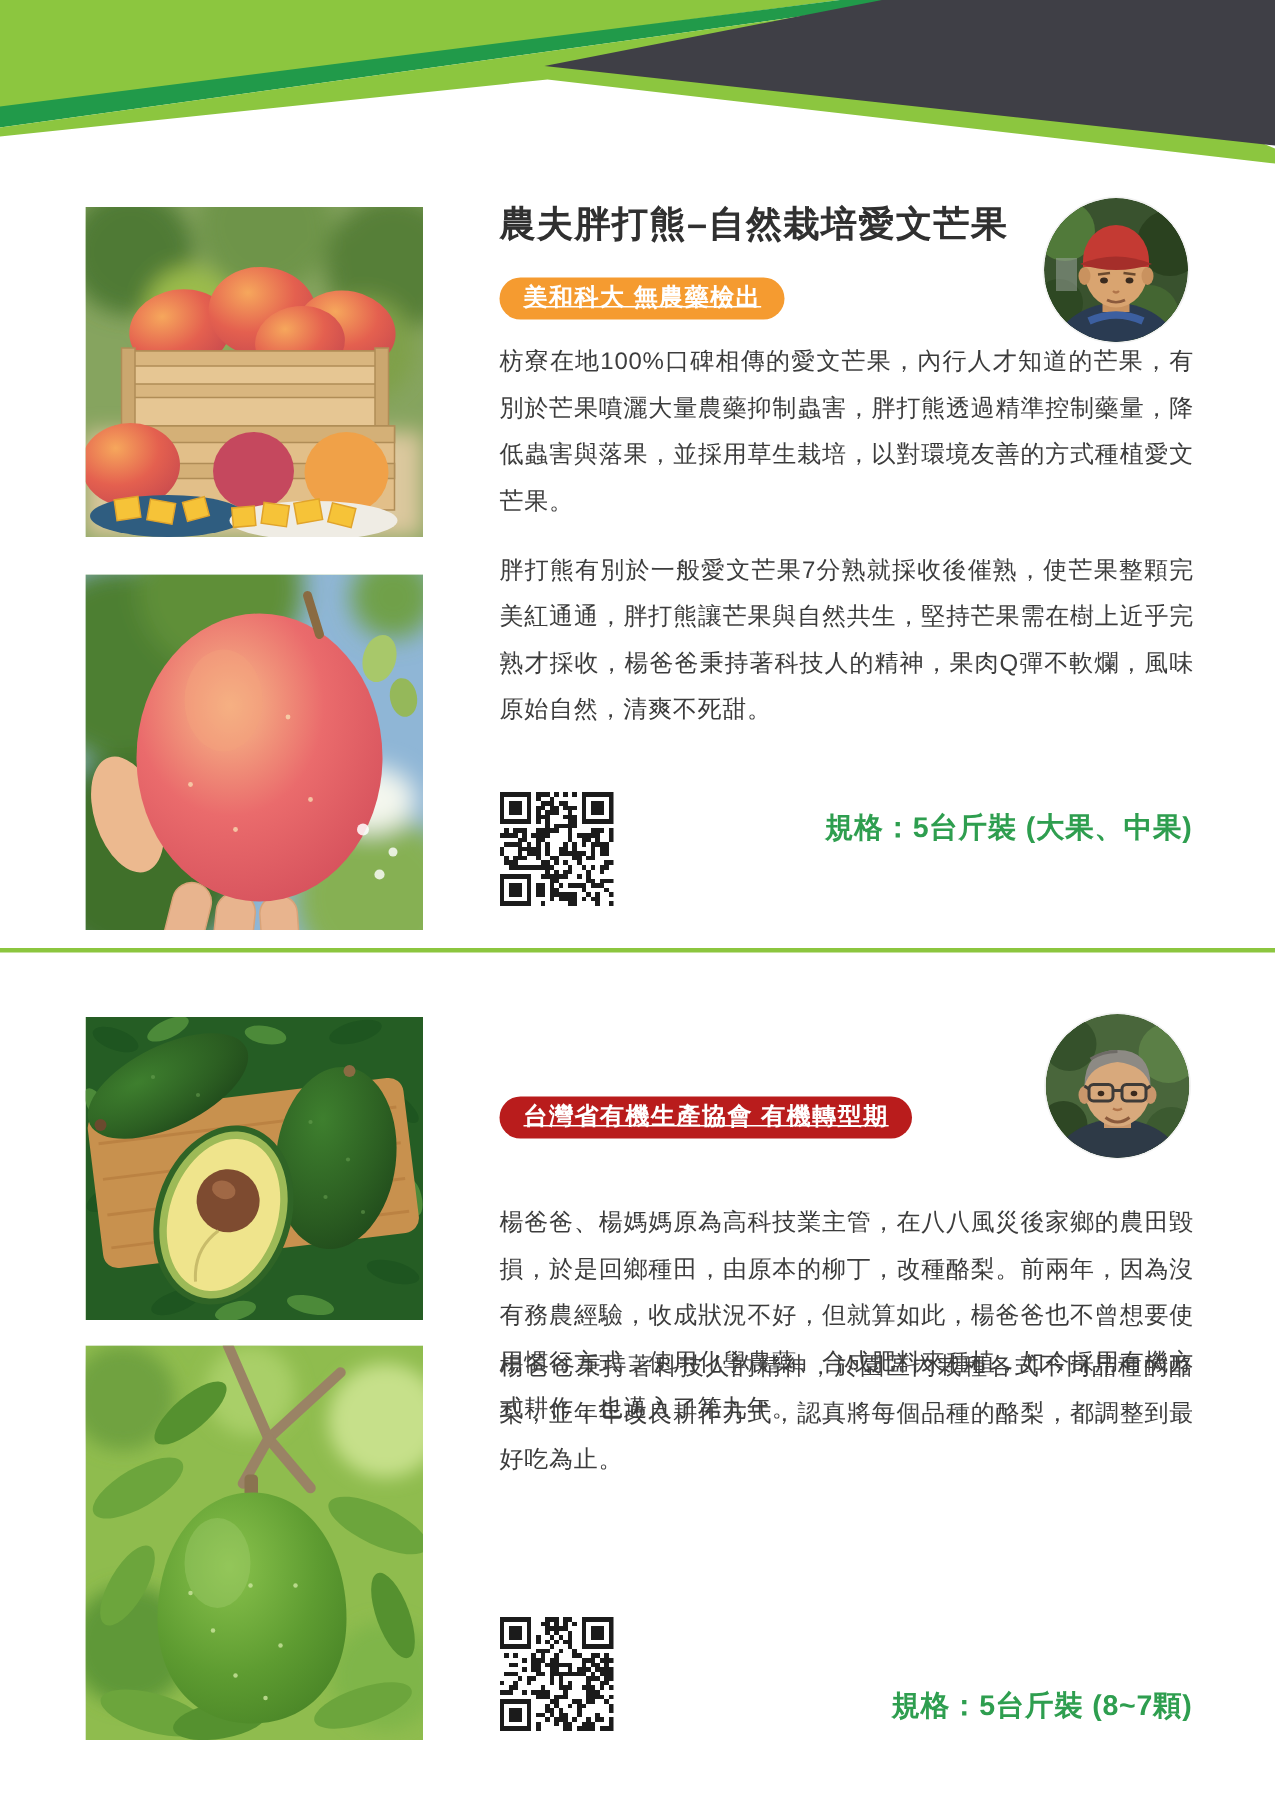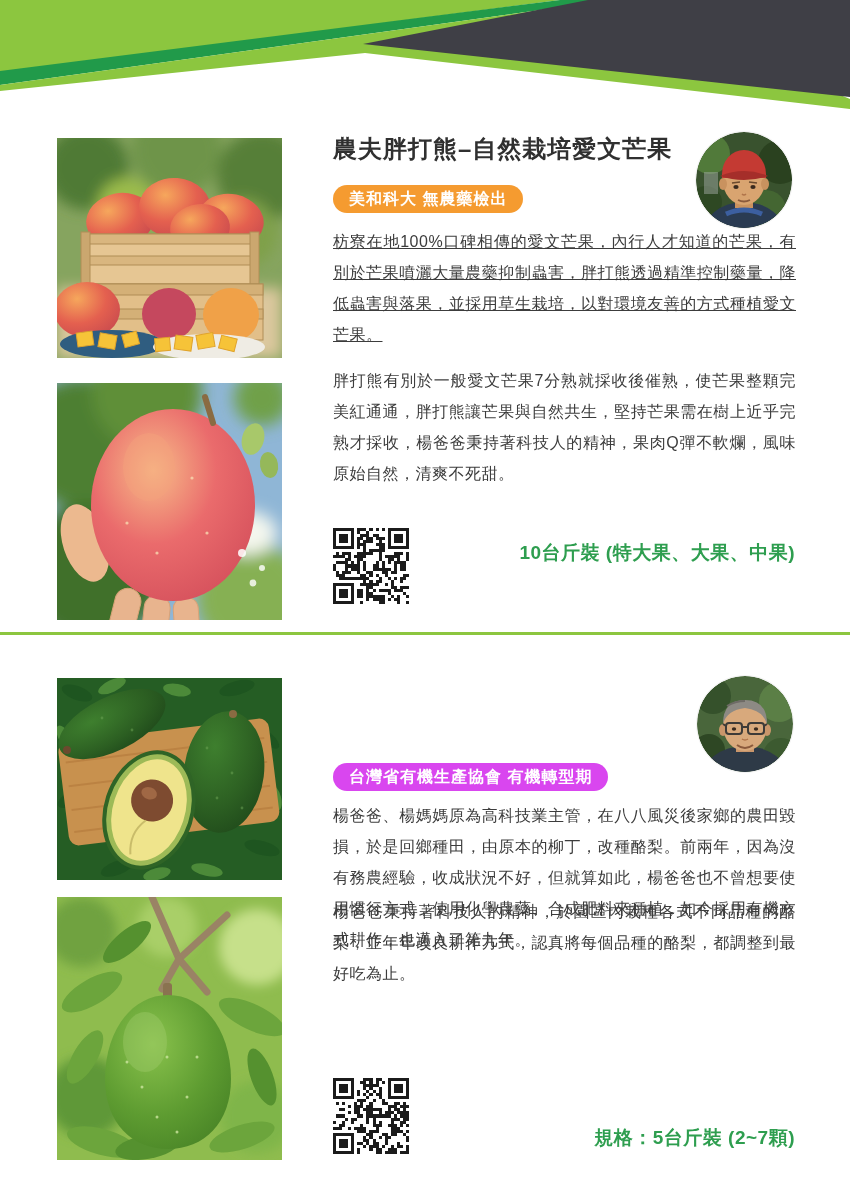--- a/index.html
+++ b/index.html
@@ -8,21 +8,21 @@
     font-family:"Liberation Sans", sans-serif;color:#3c3c3c;
   }
   .banner{position:absolute;left:0;top:0;width:850px;height:115px;}
   .banner svg{display:block;width:100%;height:100%;}
   .photo{position:absolute;overflow:hidden;background:#cfe0c0;}
   .photo svg{display:block;width:100%;height:100%;}
   .avatar{position:absolute;width:96px;height:96px;border-radius:50%;overflow:hidden;box-shadow:0 0 0 1px rgba(0,0,0,0.05);}
   .avatar svg{display:block;width:100%;height:100%;}
   .title{position:absolute;left:333px;font-size:24px;font-weight:700;color:#303030;letter-spacing:1px;white-space:nowrap;}
   .badge{position:absolute;left:333px;height:28px;line-height:28px;border-radius:14px;
-         padding:0 16px;color:#fff;font-size:16px;font-weight:700;letter-spacing:1px;white-space:nowrap;}
+         padding:0 16px;color:#fff;font-size:16px;font-weight:700;letter-spacing:1px;white-space:nowrap;text-decoration:underline;}
   .para{position:absolute;left:333px;width:463px;font-size:16px;line-height:31px;
         text-align:justify;letter-spacing:0.5px;color:#3c3c3c;}
   .spec{position:absolute;right:55px;text-align:right;font-size:19px;font-weight:700;
         line-height:29px;letter-spacing:0.5px;white-space:nowrap;}
   .qr{position:absolute;left:333px;width:76px;height:76px;}
   .qr svg{display:block;width:100%;height:100%;}
   .divider{position:absolute;left:0;width:850px;height:3px;}
 </style>
 </head>
 <body>
@@ -119,21 +119,21 @@
         <path d="M53 50 L61 51" stroke="#6B4A2E" stroke-width="1.6" fill="none"></path>
         <path d="M46 62 Q48 64 50 62" stroke="#B0744A" stroke-width="1.5" fill="none"></path>
         <path d="M42 68 Q48 71 54 68" stroke="#8B5A3C" stroke-width="1.8" fill="none"></path>
         <path d="M30 82 Q48 74 66 82" stroke="#3C5FA0" stroke-width="5" fill="none"></path>
       </g>
     </svg>
   </div>
 
   <div class="badge" style="top:185px;background:#F59B30;">美和科大 無農藥檢出</div>
 
-  <div class="para" style="top:226px;text-decoration:underline;">枋寮在地100%口碑相傳的愛文芒果，內行人才知道的芒果，有別於芒果噴灑大量農藥抑制蟲害，胖打熊透過精準控制藥量，降低蟲害與落果，並採用草生栽培，以對環境友善的方式種植愛文芒果。</div>
+  <div class="para" style="top:226px;">枋寮在地100%口碑相傳的愛文芒果，內行人才知道的芒果，有別於芒果噴灑大量農藥抑制蟲害，胖打熊透過精準控制藥量，降低蟲害與落果，並採用草生栽培，以對環境友善的方式種植愛文芒果。</div>
 
   <div class="photo" style="left:57px;top:383px;width:225px;height:237px;">
     <svg viewBox="0 0 225 237">
       <defs>
         <radialGradient id="mg2" cx="38%" cy="32%" r="85%">
           <stop offset="0%" stop-color="#F7BC88"></stop>
             <stop offset="45%" stop-color="#EA6B6C"></stop>
             <stop offset="100%" stop-color="#D04A58"></stop>
         </radialGradient>
         <filter id="b7" x="-30%" y="-30%" width="160%" height="160%">
@@ -401,21 +401,21 @@
         <rect x="18" y="0" width="7" height="7" fill="#1b1b1b"></rect>
         <rect x="19" y="1" width="5" height="5" fill="#fff"></rect>
         <rect x="20" y="2" width="3" height="3" fill="#1b1b1b"></rect>
         <rect x="0" y="18" width="7" height="7" fill="#1b1b1b"></rect>
         <rect x="1" y="19" width="5" height="5" fill="#fff"></rect>
         <rect x="2" y="20" width="3" height="3" fill="#1b1b1b"></rect>
       </svg>
     </div>
 
   <div class="spec" style="top:538px;color:#2E9E4F;">
-    <div>10台斤裝 (特大果、大果、中果)</div>
+    <div>規格：5台斤裝 (大果、中果)</div>
   </div>
 
   <div class="divider" style="top:632px;background:#8CC63F;"></div>
 
   <div class="photo" style="left:57px;top:678px;width:225px;height:202px;">
     <svg viewBox="0 0 225 202">
       <defs>
         <radialGradient id="av1" cx="35%" cy="30%" r="85%">
           <stop offset="0%" stop-color="#3E7F2E"></stop>
             <stop offset="60%" stop-color="#2C5F22"></stop>
@@ -500,21 +500,21 @@
           <line x1="67" y1="50" x2="70" y2="48"></line>
         </g>
         <ellipse cx="37" cy="53" rx="2.2" ry="1.8" fill="#3A2A1E"></ellipse>
         <ellipse cx="59" cy="53" rx="2.2" ry="1.8" fill="#3A2A1E"></ellipse>
         <path d="M45 63 Q48 65 51 63" stroke="#B0744A" stroke-width="1.5" fill="none"></path>
         <path d="M40 69 Q48 75 56 69" stroke="#8B5A3C" stroke-width="2" fill="none"></path>
       </g>
     </svg>
   </div>
 
-  <div class="badge" style="top:731px;background:#d946ef;margin-top:32px;">台灣省有機生產協會 有機轉型期</div>
+  <div class="badge" style="top:731px;background:#b91c1c;">台灣省有機生產協會 有機轉型期</div>
 
   <div class="para" style="top:800px;">楊爸爸、楊媽媽原為高科技業主管，在八八風災後家鄉的農田毀損，於是回鄉種田，由原本的柳丁，改種酪梨。前兩年，因為沒有務農經驗，收成狀況不好，但就算如此，楊爸爸也不曾想要使用慣行方式，使用化學農藥、合成肥料來種植，如今採用有機方式耕作，也邁入了第九年。</div>
 
   <div class="photo" style="left:57px;top:897px;width:225px;height:263px;">
     <svg viewBox="0 0 225 263">
       <defs>
         <radialGradient id="av2" cx="38%" cy="32%" r="85%">
           <stop offset="0%" stop-color="#89C24C"></stop>
             <stop offset="55%" stop-color="#5E9C31"></stop>
             <stop offset="100%" stop-color="#447F24"></stop>
@@ -780,16 +780,16 @@
         <rect x="18" y="0" width="7" height="7" fill="#1b1b1b"></rect>
         <rect x="19" y="1" width="5" height="5" fill="#fff"></rect>
         <rect x="20" y="2" width="3" height="3" fill="#1b1b1b"></rect>
         <rect x="0" y="18" width="7" height="7" fill="#1b1b1b"></rect>
         <rect x="1" y="19" width="5" height="5" fill="#fff"></rect>
         <rect x="2" y="20" width="3" height="3" fill="#1b1b1b"></rect>
       </svg>
     </div>
 
   <div class="spec" style="top:1123px;color:#2E9E4F;">
-    <div>規格：5台斤裝 (2~7顆)</div>
+    <div>規格：5台斤裝 (8~7顆)</div>
   </div>
 
 </div>
 
 </body></html>

